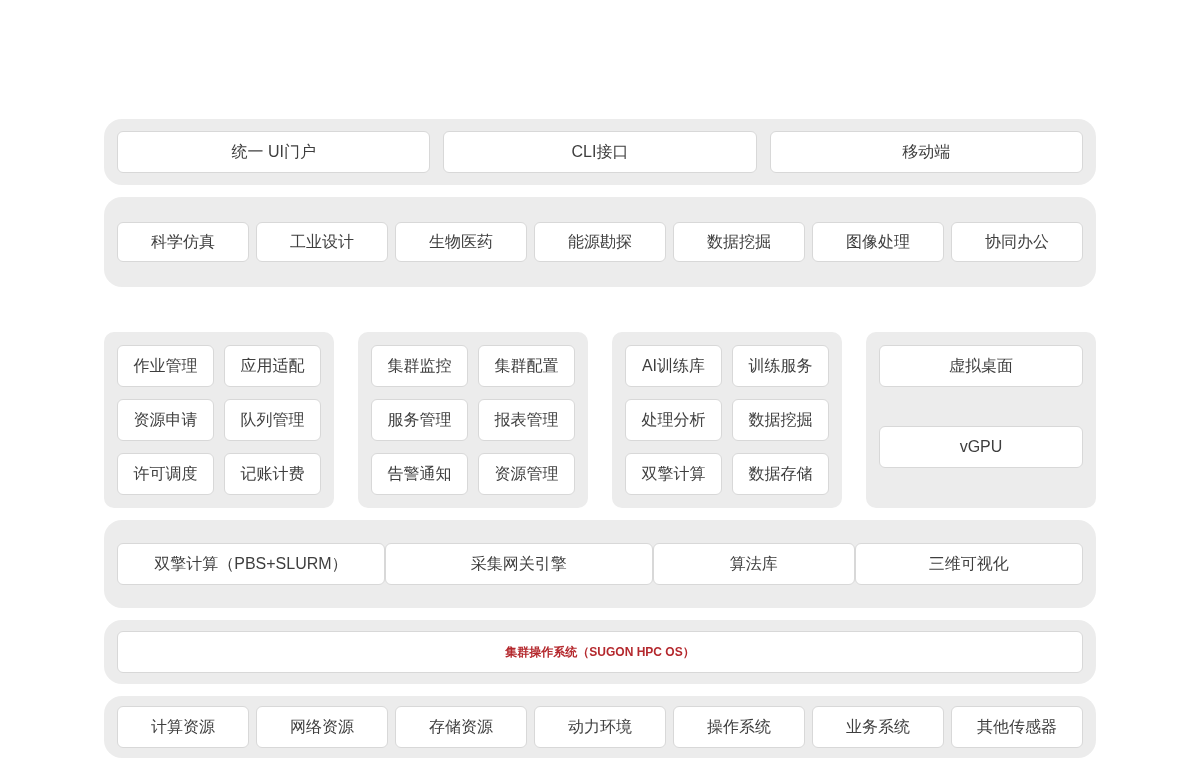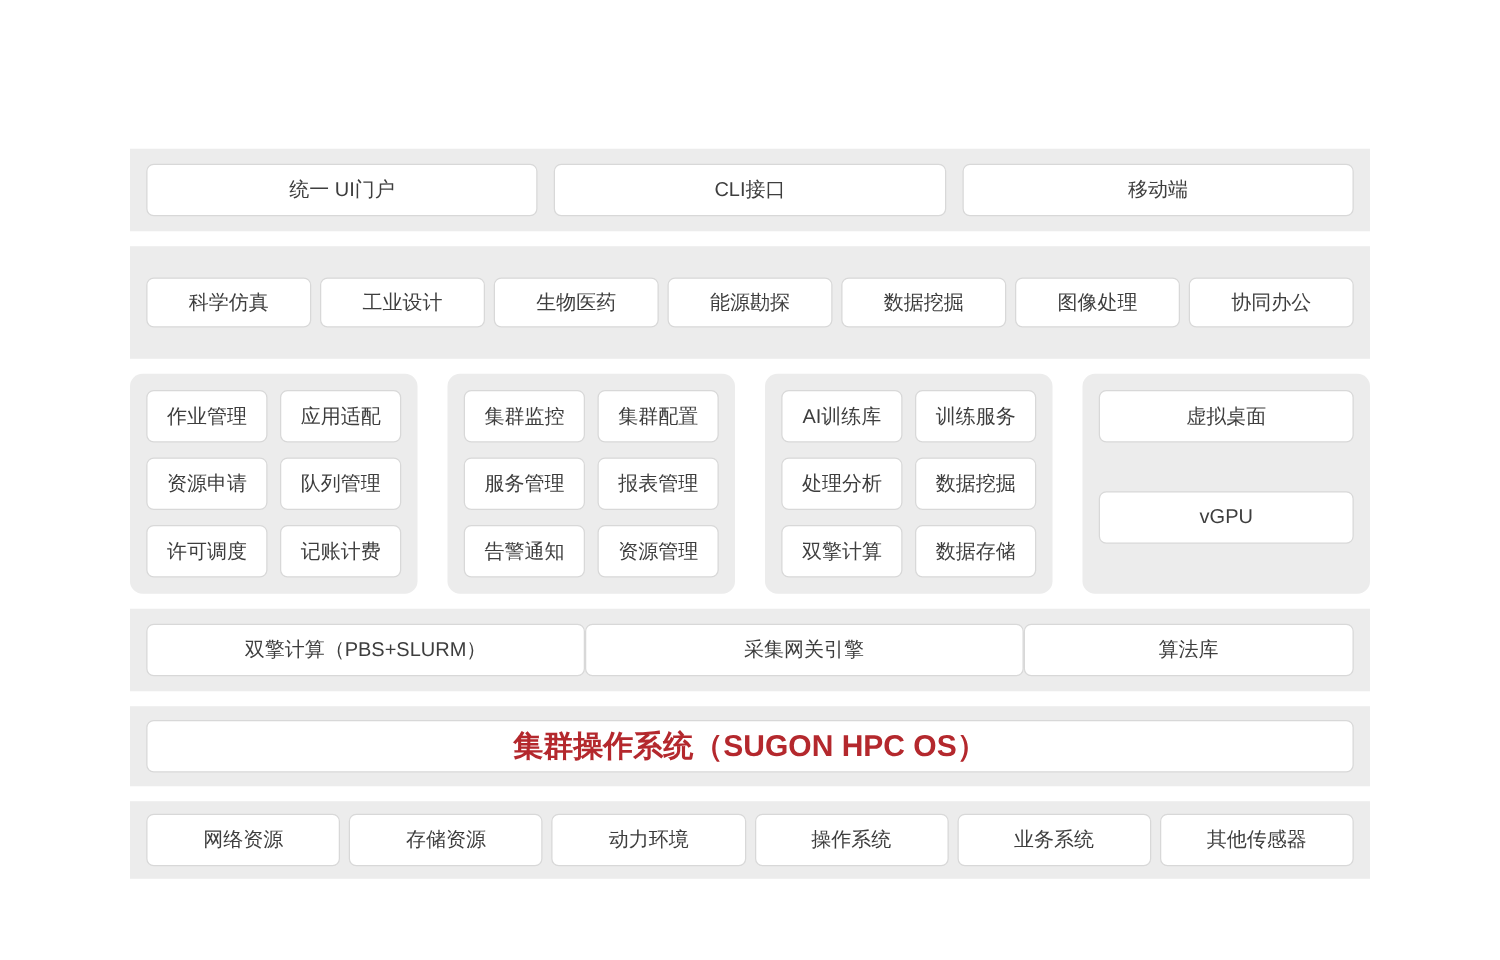--- a/index.html
+++ b/index.html
@@ -13,56 +13,56 @@
   body{
     width:1200px;height:768px;overflow:hidden;background:#ffffff;
     font-family:"Liberation Sans", sans-serif;color:var(--text);
   }
   .stage{
     position:absolute;left:104px;top:119px;width:992px;
     display:flex;flex-direction:column;gap:12px;
   }
   .layer{
     background:var(--layer-bg);
-    border-radius:0;
+    border-radius:18px;
   }
   .flex-row{display:flex;align-items:center;}
   .box{
     background:#ffffff;
     border:1px solid var(--box-border);
     border-radius:6px;
     display:flex;align-items:center;justify-content:center;
     font-size:16px;color:var(--text);
     white-space:nowrap;
   }
   
   .layer-access{padding:12px 13px;gap:13px;}
   .layer-access .box{height:42px;flex:1;}
   
   .layer-apps{padding:25px 13px;gap:7px;}
   .layer-apps .box{height:40px;flex:1;}
   
-  .modules-row{display:flex;gap:24px;}
+  .modules-row{display:flex;gap:24px;margin-top:33px;}
   .module-group{
     background:var(--layer-bg);border-radius:10px;flex:1;
     padding:13px;display:grid;grid-template-columns:1fr 1fr;gap:12px 10px;
   }
   .module-group .box{height:42px;}
   .module-group.single-col{grid-template-columns:1fr;}
   
-  .layer-engines{padding:12px 13px;}
+  .layer-engines{padding:23px 13px;}
   .layer-engines .box{height:42px;flex-grow:1;flex-shrink:0;flex-basis:0;}
   .layer-engines .w-lg{flex-grow:202;}
   .layer-engines .w-md{flex-grow:172;}
   .layer-engines .w-sm{flex-grow:152;}
   
   .layer-os{padding:11px 13px;}
   .layer-os .box{
     height:42px;flex:1;
-    color:var(--accent-red);font-weight:bold;font-size:24px;
+    color:var(--accent-red);font-weight:bold;font-size:12px;
   }
   
   .layer-resources{padding:10px 13px;gap:7px;}
   .layer-resources .box{height:42px;flex:1;}
 </style>
 </head>
 <body>
 
 <div class="stage">
 
@@ -110,27 +110,29 @@
     <div class="module-group single-col">
       <div class="box">虚拟桌面</div>
       <div class="box">vGPU</div>
     </div>
   </div>
 
   <div class="layer flex-row layer-engines">
     <div class="box w-lg">双擎计算（PBS+SLURM）</div>
     <div class="box w-lg">采集网关引擎</div>
     <div class="box w-sm">算法库</div>
+    <div class="box w-md">三维可视化</div>
   </div>
 
   <div class="layer flex-row layer-os">
     <div class="box">集群操作系统（SUGON HPC OS）</div>
   </div>
 
   <div class="layer flex-row layer-resources">
+    <div class="box">计算资源</div>
     <div class="box">网络资源</div>
     <div class="box">存储资源</div>
     <div class="box">动力环境</div>
     <div class="box">操作系统</div>
     <div class="box">业务系统</div>
     <div class="box">其他传感器</div>
   </div>
 
 </div>
 

